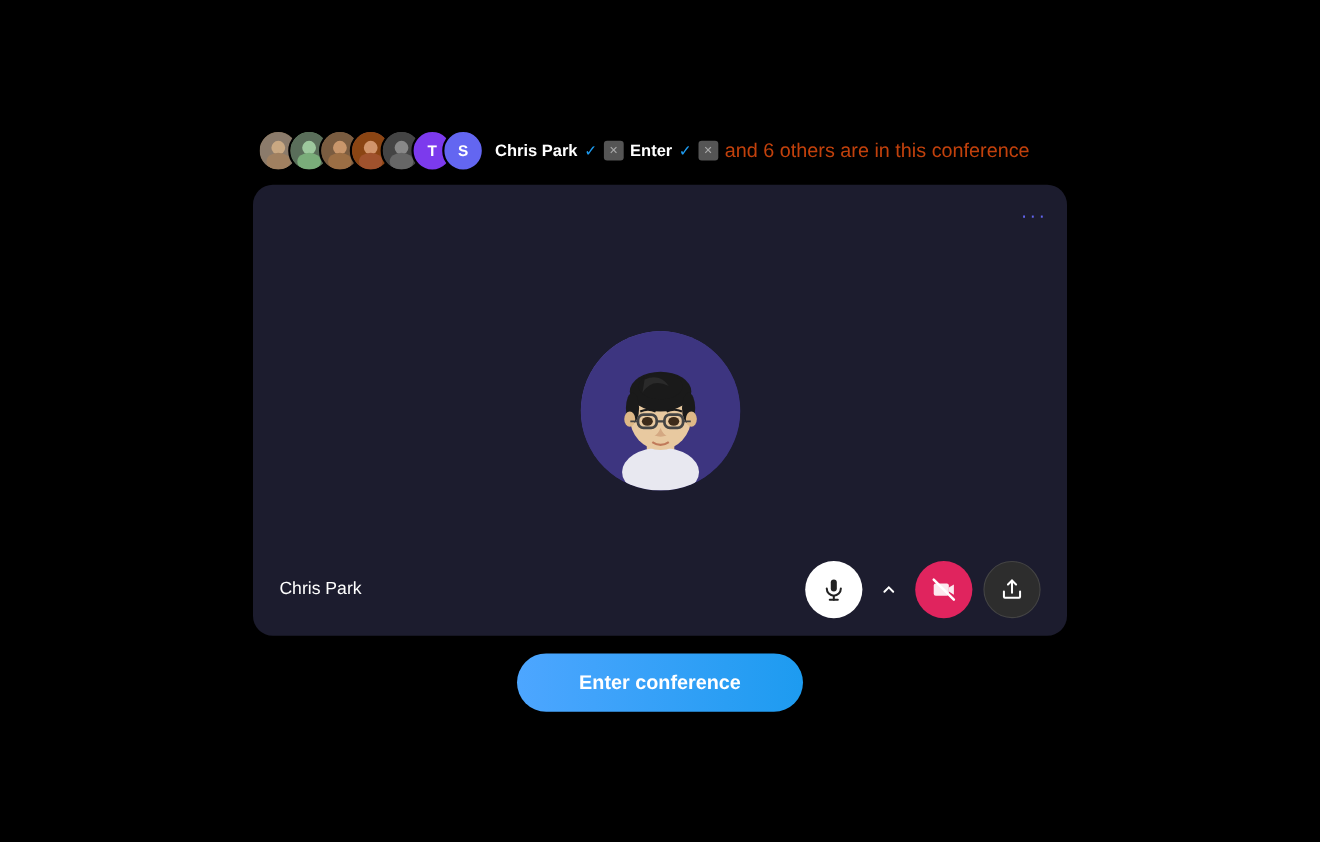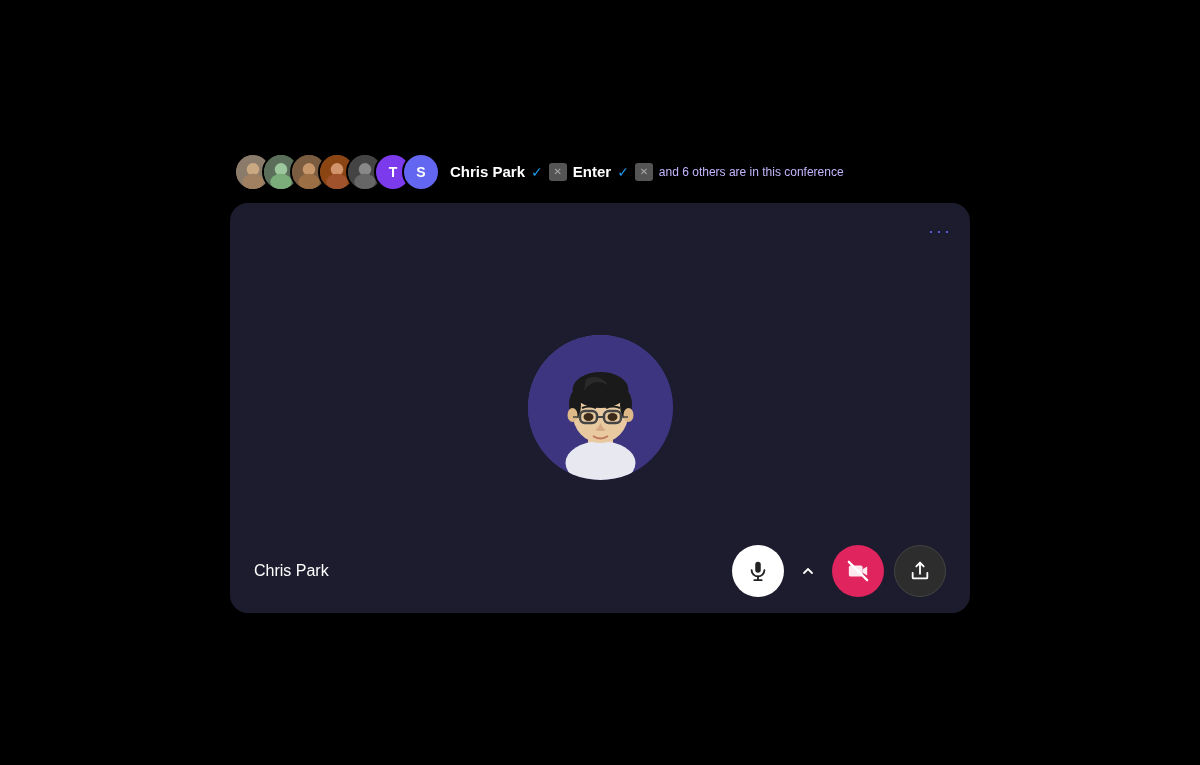--- a/index.html
+++ b/index.html
@@ -93,22 +93,22 @@
       display: inline-flex;
       align-items: center;
       justify-content: center;
       font-size: 10px;
       color: #aaa;
       cursor: pointer;
       flex-shrink: 0;
     }
 
     .others-text {
-      color: #c4b5fd;
-      font-size: 12px;
+      color: #c2410c;
+      font-size: 18px;
     }
 
     
     .video-card {
       width: 740px;
       height: 410px;
       background: #1C1C2E;
       border-radius: 18px;
       position: relative;
       display: flex;
@@ -368,14 +368,15 @@
             <path d="M12 3v12" stroke="white" stroke-width="2" stroke-linecap="round"></path>
             <path d="M8 7l4-4 4 4" stroke="white" stroke-width="2" fill="none" stroke-linecap="round" stroke-linejoin="round"></path>
             <path d="M20 14v5a1 1 0 01-1 1H5a1 1 0 01-1-1v-5" stroke="white" stroke-width="2" stroke-linecap="round"></path>
           </svg>
         </button>
       </div>
     </div>
 
   </div>
 
+  <button class="enter-btn">Enter conference</button>
 
 </div>
 
 </body></html>

